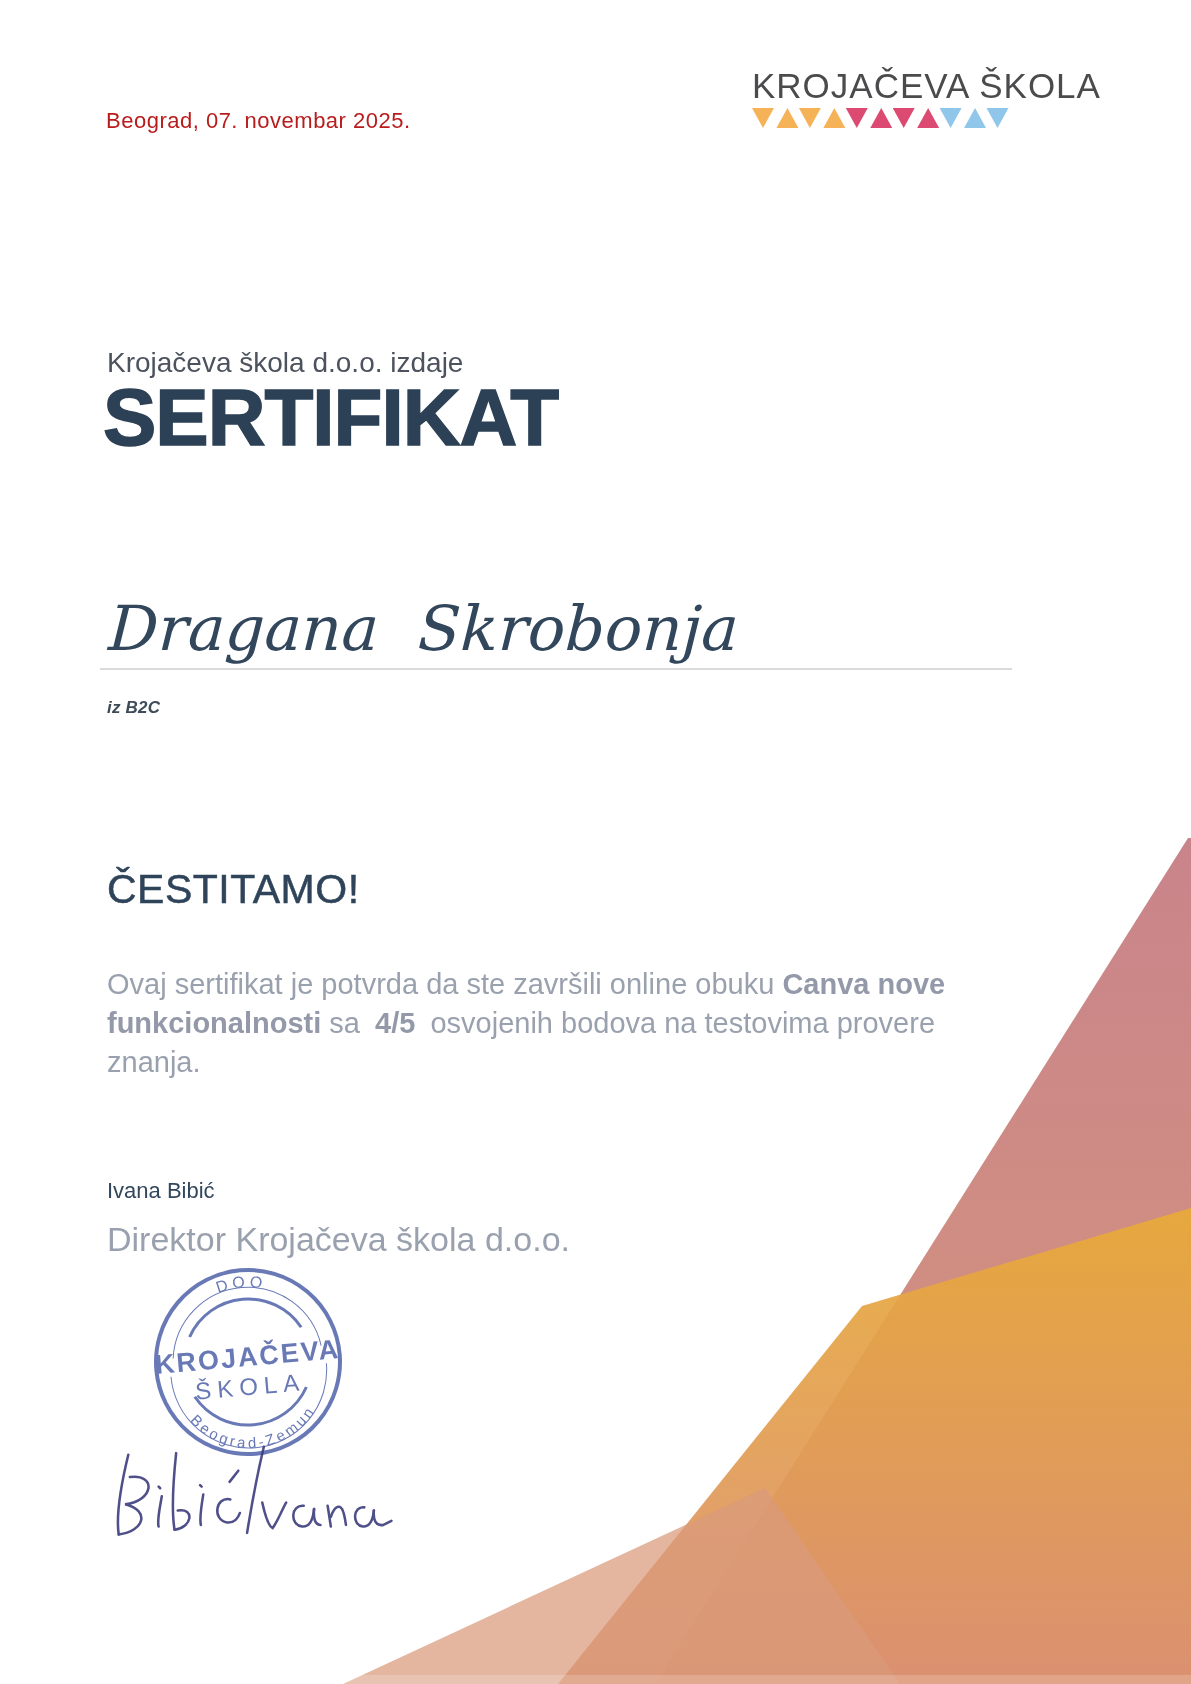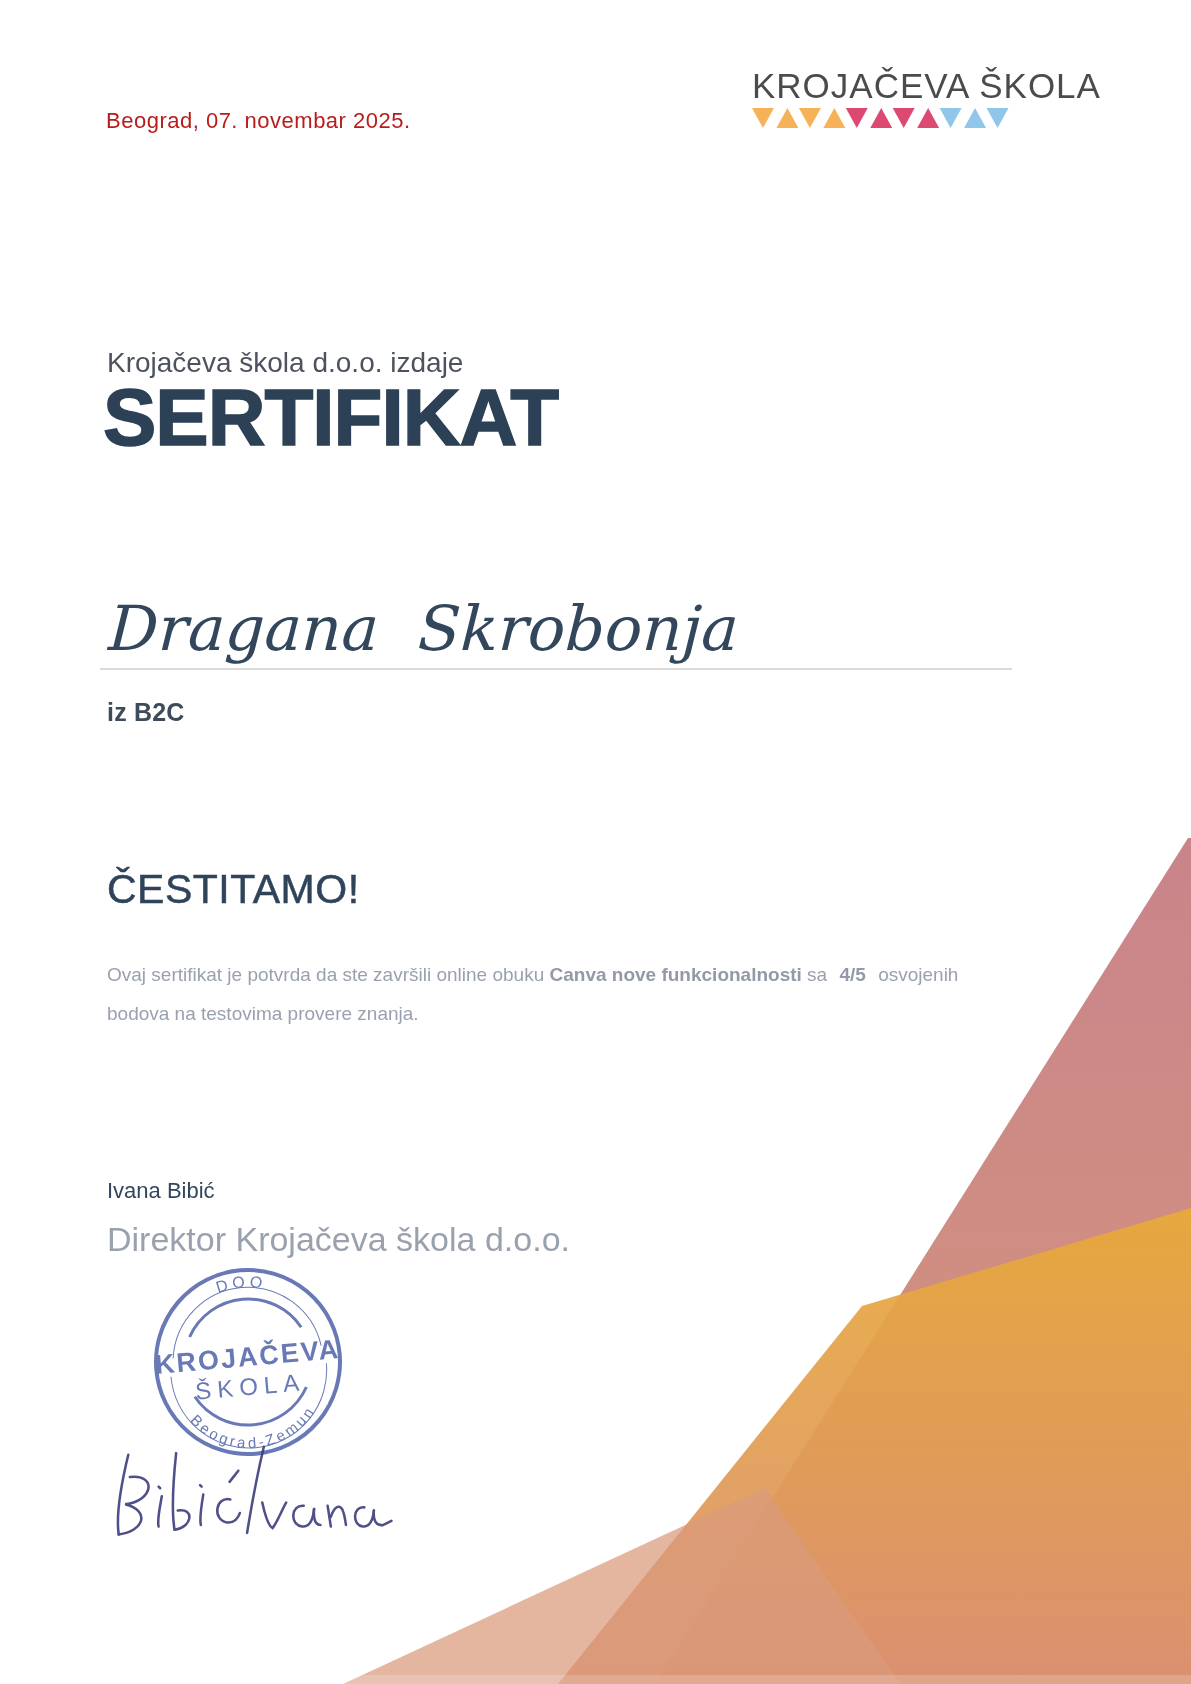--- a/index.html
+++ b/index.html
@@ -24,26 +24,26 @@
     -webkit-text-stroke:1.5px #2d4156;
   }
   
   .recipient{
     left:107px;top:592px;font-size:62px;color:#33475c;
     font-family:"DejaVu Serif", serif;font-style:italic;
     word-spacing:20px;transform:skewX(-3deg);transform-origin:left bottom;
     white-space:nowrap;
   }
   .name-line{left:100px;top:668px;width:912px;height:2px;background:#dbdbdb;}
-  .origin{left:107px;top:698px;font-size:25px;color:#3e4b58;font-weight:bold;letter-spacing:0.2px;}
+  .origin{left:107px;top:698px;font-size:17px;font-style:italic;color:#3e4b58;font-weight:bold;letter-spacing:0.2px;}
   
   .congrats{left:107px;top:866px;font-size:41px;color:#2f445a;letter-spacing:0.5px;-webkit-text-stroke:0.5px #2f445a;}
   .body-text{
     left:107px;top:936px;width:905px;
-    font-size:19px;line-height:39px;color:#9aa1ae;
+    font-size:29px;line-height:39px;color:#9aa1ae;
   }
   .body-text strong{font-weight:bold;color:#9399a8;}
   .body-text .score{margin:0 7px;}
   
   .sig-name{left:107px;top:1178px;font-size:22px;color:#33475c;}
   .sig-title{left:107px;top:1220px;font-size:34px;color:#9aa1ae;}
   .stamp{left:138px;top:1252px;}
   .signature{left:98px;top:1422px;}
   
   .corner-art{left:0;top:0;pointer-events:none;}

